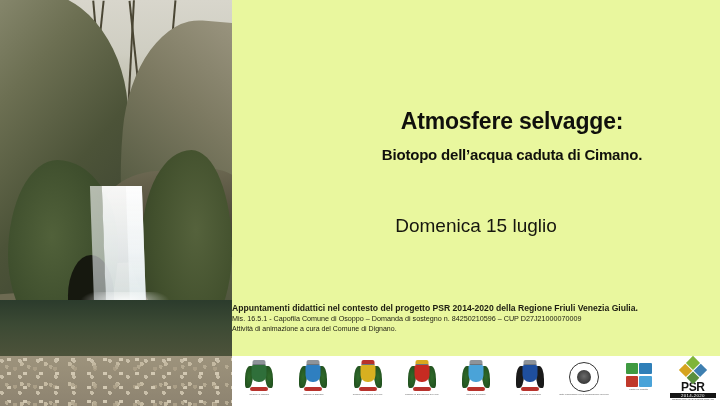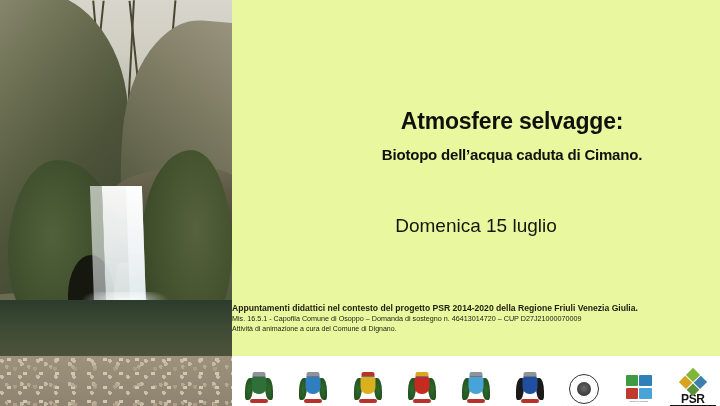--- a/index.html
+++ b/index.html
@@ -160,21 +160,21 @@
 
   
   .logostrip {
     position: absolute;
     left: 232px; top: 356px;
     width: 488px; height: 50px;
     background: #ffffff;
     display: flex;
     align-items: flex-start;
     justify-content: space-around;
-    padding-top: 16px;
+    padding-top: 4px;
     box-sizing: border-box;
   }
   .logo {
     width: 50px;
     text-align: center;
   }
   .logo .cap {
     display: block;
     font-size: 2.3px;
     line-height: 3px;
@@ -316,21 +316,21 @@
 
     <div class="title">
       <span>Atmosfere selvagge:</span>
       <span class="line2">Biotopo dell’acqua caduta di Cimano.</span>
     </div>
 
     <div class="subtitle">Domenica 15 luglio</div>
 
     <div class="fineprint">
       <div class="fp1">Appuntamenti didattici nel contesto del progetto PSR 2014-2020 della Regione Friuli Venezia Giulia.</div>
-      <div class="fp2">Mis. 16.5.1 - Capofila Comune di Osoppo – Domanda di sostegno n. 46413014720 – CUP D27J21000070009</div>
+      <div class="fp2">Mis. 16.5.1 - Capofila Comune di Osoppo – Domanda di sostegno n. 84250210596 – CUP D27J21000070009</div>
       <div class="fp3">Attività di animazione a cura del Comune di Dignano.</div>
     </div>
   </div>
 
   <div class="logostrip">
 
     <div class="logo">
       <div class="crest">
         <div class="wreath-l"></div>
           <div class="wreath-r"></div>

